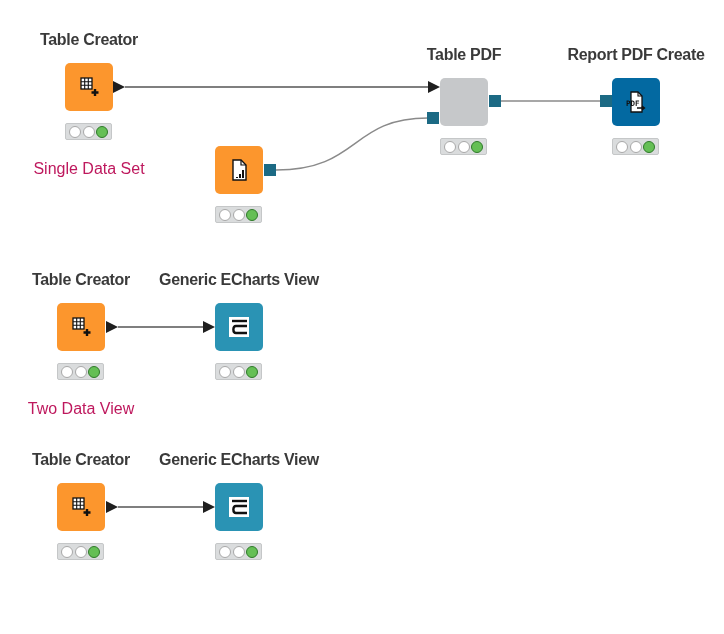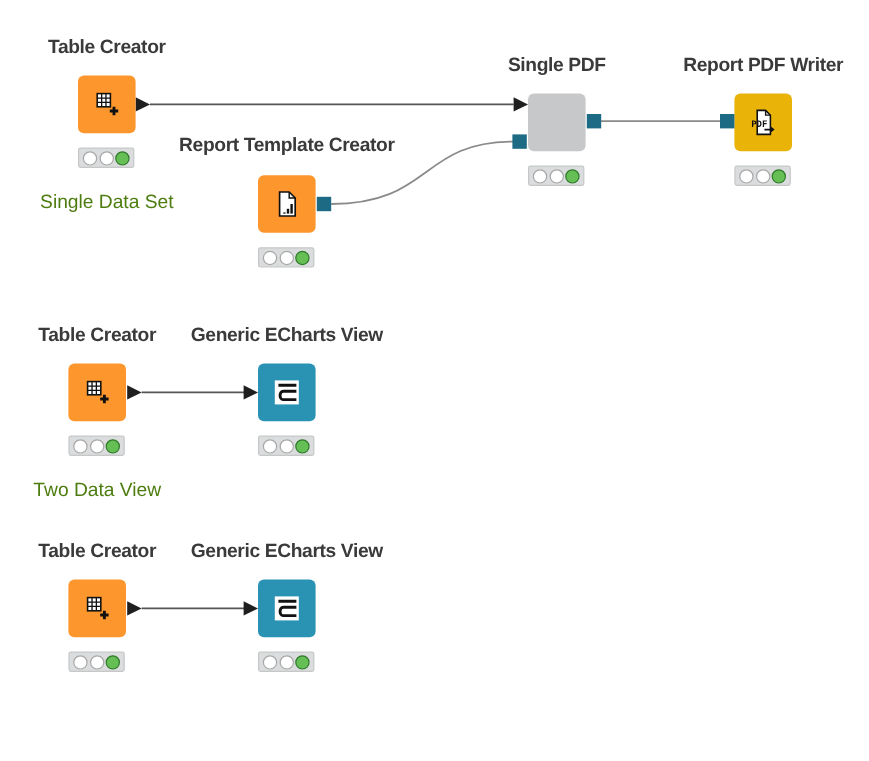--- a/index.html
+++ b/index.html
@@ -3,26 +3,26 @@
 <meta charset="utf-8">
 <style>
   html, body { margin: 0; padding: 0; background: #ffffff; }
   body { width: 724px; height: 634px; position: relative; overflow: hidden;
          font-family: "Liberation Sans", sans-serif; }
   #canvas { position: absolute; left: 0; top: 0; width: 724px; height: 450px; }
   .node-title { position: absolute; font-family: "Liberation Sans", sans-serif;
     font-weight: bold; font-size: 16px; color: #3a3a3a; white-space: nowrap;
     transform: translateX(-50%); letter-spacing: -0.3px; }
   .annotation { position: absolute; font-family: "Liberation Sans", sans-serif;
-    font-size: 16px; color: #4d7c0f; white-space: nowrap; transform: translateX(-50%); }
+    font-size: 16px; color: #be185d; white-space: nowrap; transform: translateX(-50%); }
   .node { position: absolute; width: 48px; height: 48px; border-radius: 5px;
     display: flex; align-items: center; justify-content: center; cursor: pointer; }
   .node.orange { background: #fc962d; }
   .node.gray { background: #c6c8ca; }
-  .node.red { background: #eab308; }
+  .node.red { background: #0369a1; }
   .node.teal { background: #2a93b4; }
   .status { position: absolute; width: 47px; height: 17px; background: #dadcdd;
     border: 1px solid #c5c7c8; border-radius: 2px; display: flex;
     align-items: center; justify-content: space-evenly; box-sizing: border-box; padding: 0 2px; }
   .led { width: 12px; height: 12px; border-radius: 50%; background: #ffffff;
     border: 1px solid #a8a8a8; box-sizing: border-box; }
   .led.green { background: #65bf55; border-color: #2f7a2a; }
   .port-data { position: absolute; width: 12px; height: 12px; background: #1c6a84; }
   .icon { width: 26px; height: 26px; }
 </style>
@@ -53,48 +53,47 @@
       <path d="M19 15 V22 M15.5 18.5 H22.5" stroke="#111" stroke-width="2.4"></path>
     </svg>
   </div>
   <div class="status" style="left:65px;top:123px;">
     <span class="led"></span>
     <span class="led"></span>
     <span class="led green"></span>
   </div>
   <div class="annotation" style="left:89px;top:160px;">Single Data Set</div>
 
-  <div class="node-title" style="left:239px;top:113px;">Report Template Creator</div>
   <div class="node orange" style="left:215px;top:146px;">
     <svg class="icon" viewBox="0 0 26 26">
       <path d="M7 3 H15 L20 8 V23 H7 Z" fill="#fff" stroke="#111" stroke-width="1.4"></path>
       <path d="M15 3 V8 H20" fill="none" stroke="#111" stroke-width="1.2"></path>
       <rect x="13" y="17" width="2" height="4" fill="#111"></rect>
       <rect x="16" y="13" width="2" height="8" fill="#111"></rect>
       <rect x="10" y="20" width="2" height="1" fill="#111"></rect>
     </svg>
   </div>
   <div class="port-data" style="left:264px;top:164px;"></div>
   <div class="status" style="left:215px;top:206px;">
     <span class="led"></span>
     <span class="led"></span>
     <span class="led green"></span>
   </div>
 
-  <div class="node-title" style="left:464px;top:46px;">Single PDF</div>
+  <div class="node-title" style="left:464px;top:46px;">Table PDF</div>
   <div class="node gray" style="left:440px;top:78px;"></div>
   <div class="port-data" style="left:427px;top:112px;"></div>
   <div class="port-data" style="left:489px;top:95px;"></div>
   <div class="status" style="left:440px;top:138px;">
     <span class="led"></span>
     <span class="led"></span>
     <span class="led green"></span>
   </div>
 
-  <div class="node-title" style="left:636px;top:46px;">Report PDF Writer</div>
+  <div class="node-title" style="left:636px;top:46px;">Report PDF Create</div>
   <div class="node red" style="left:612px;top:78px;">
     <svg class="icon" viewBox="0 0 26 26">
       <path d="M8 3 H15 L19 7 V23 H8 Z" fill="#fff" stroke="#111" stroke-width="1.3"></path>
       <path d="M15 3 V7 H19" fill="none" stroke="#111" stroke-width="1.1"></path>
       <text x="3" y="17" font-family="DejaVu Sans Mono, monospace" font-size="7.5" font-weight="bold" fill="#111">PDF</text>
       <path d="M14 19 H21 M19 17 L21.5 19 L19 21" stroke="#111" stroke-width="1.3" fill="none"></path>
     </svg>
   </div>
   <div class="port-data" style="left:600px;top:95px;"></div>
   <div class="status" style="left:612px;top:138px;">

